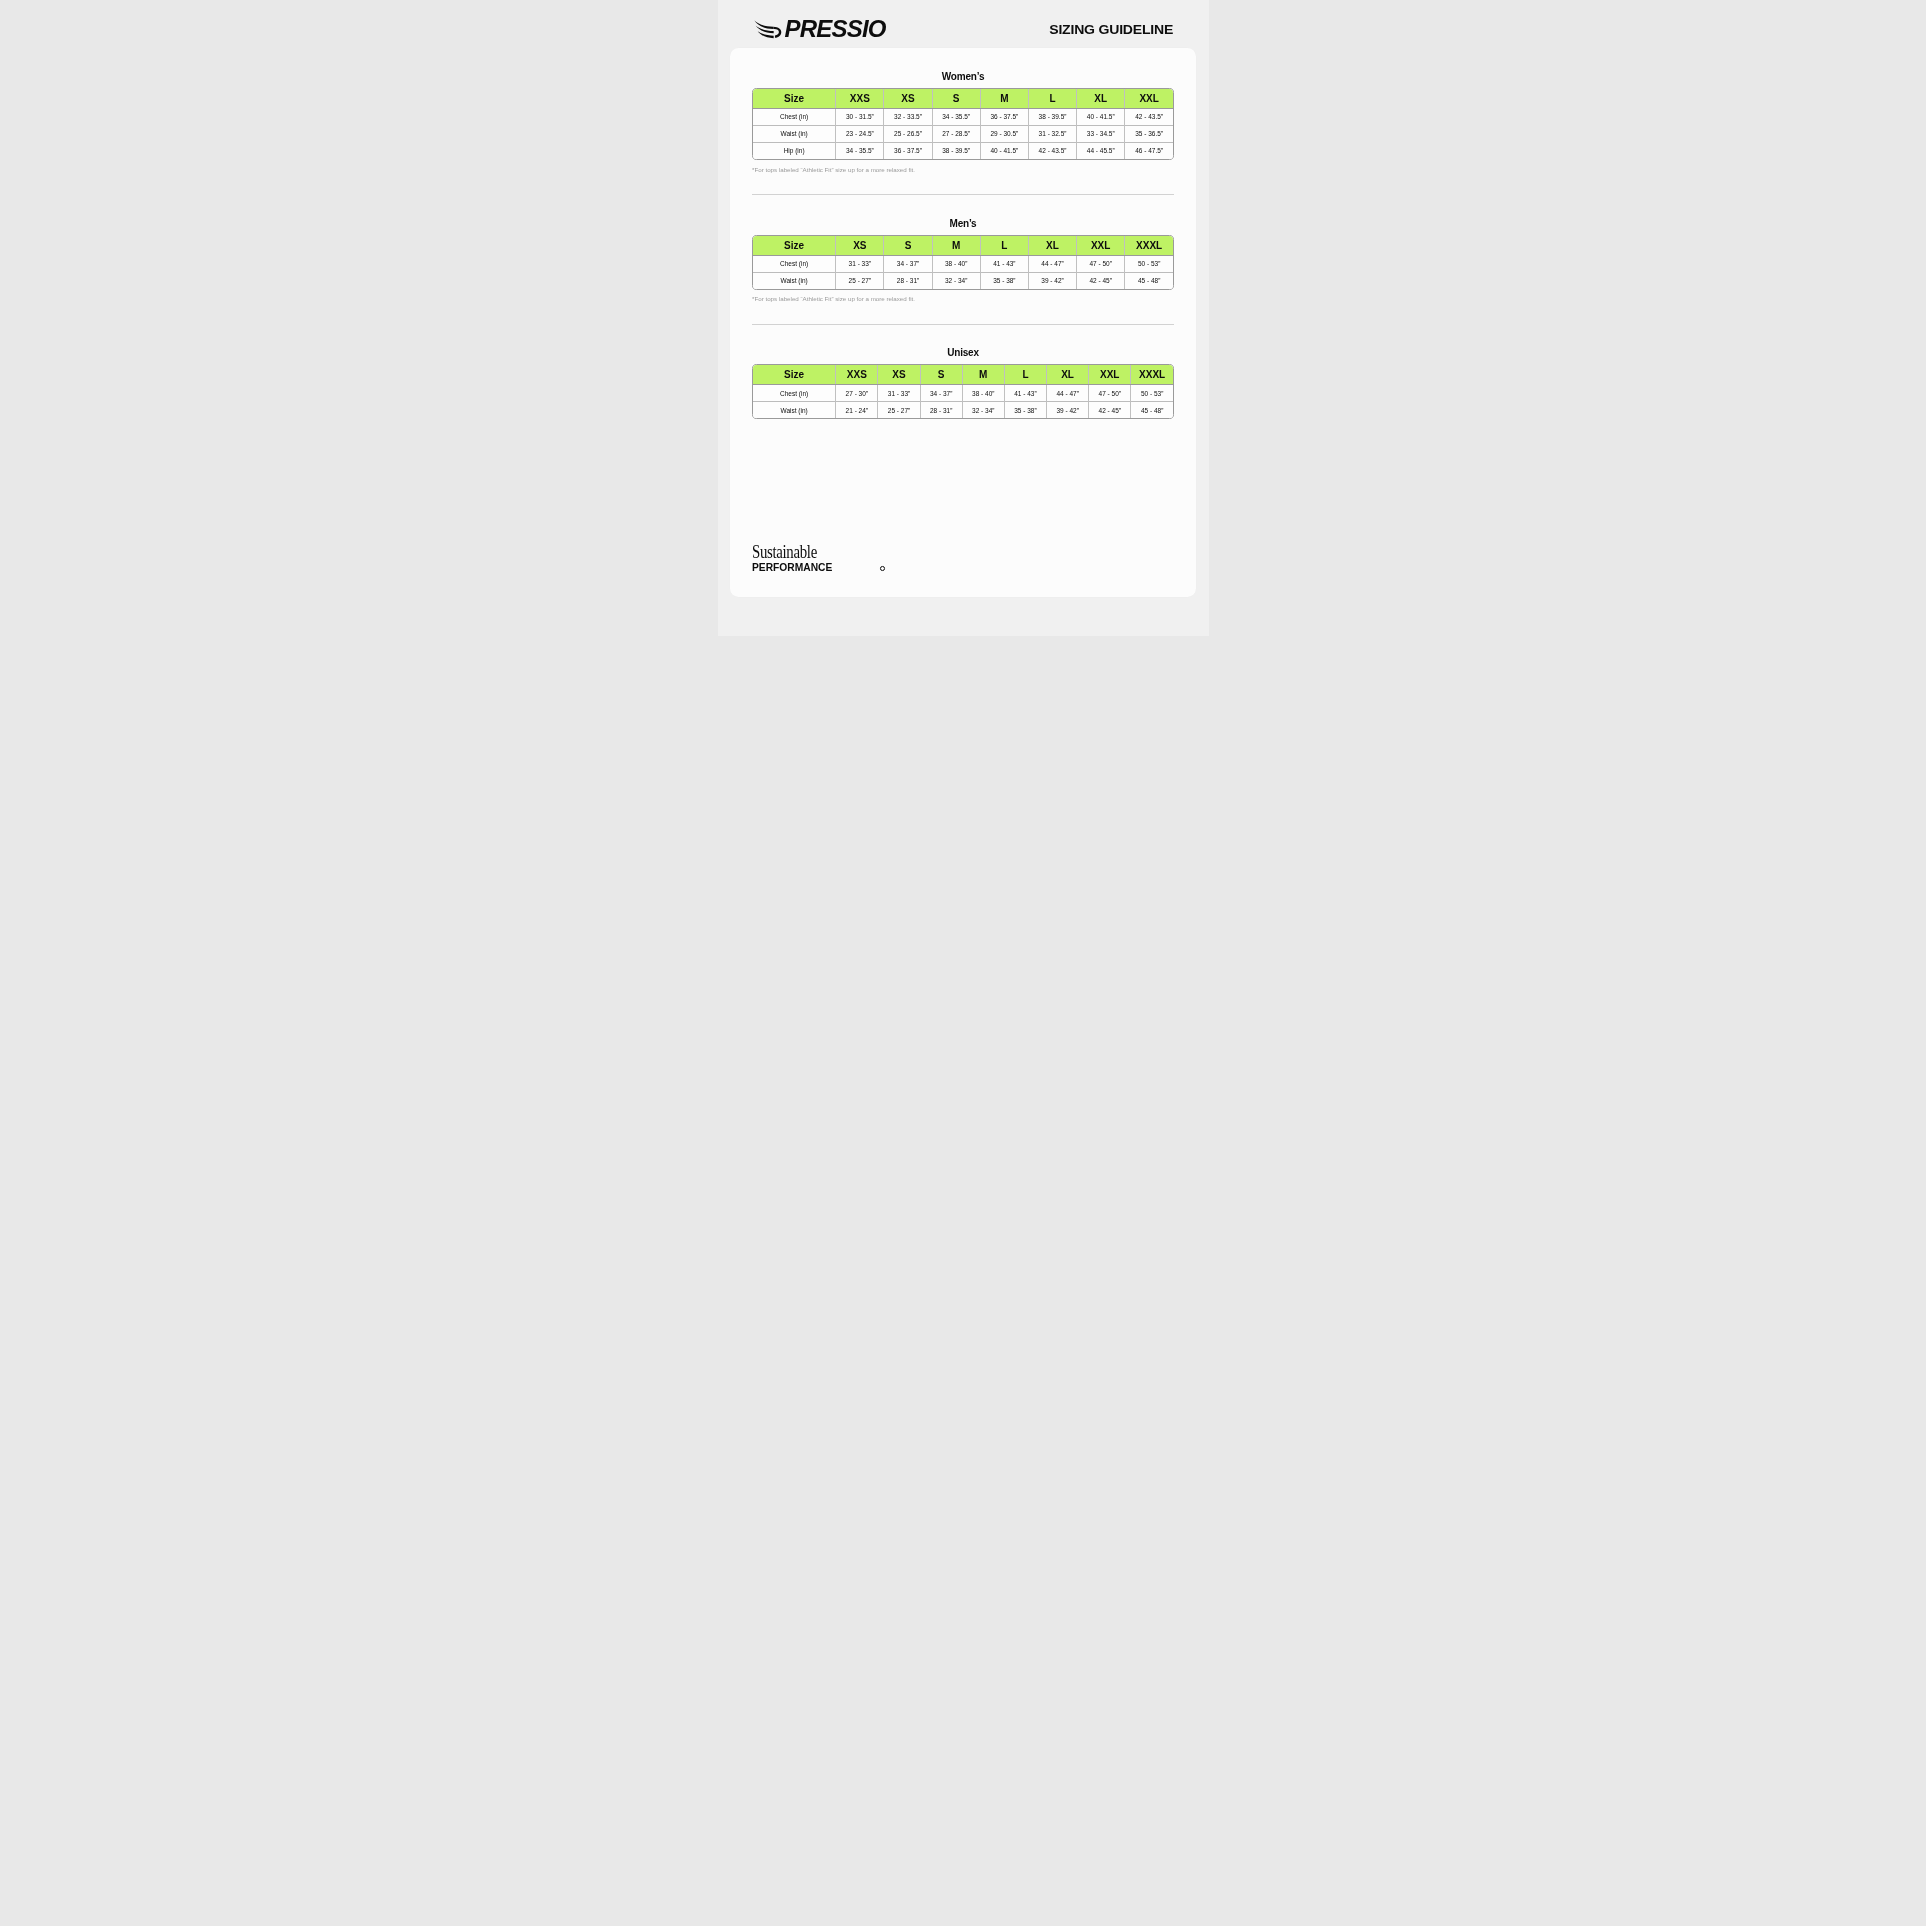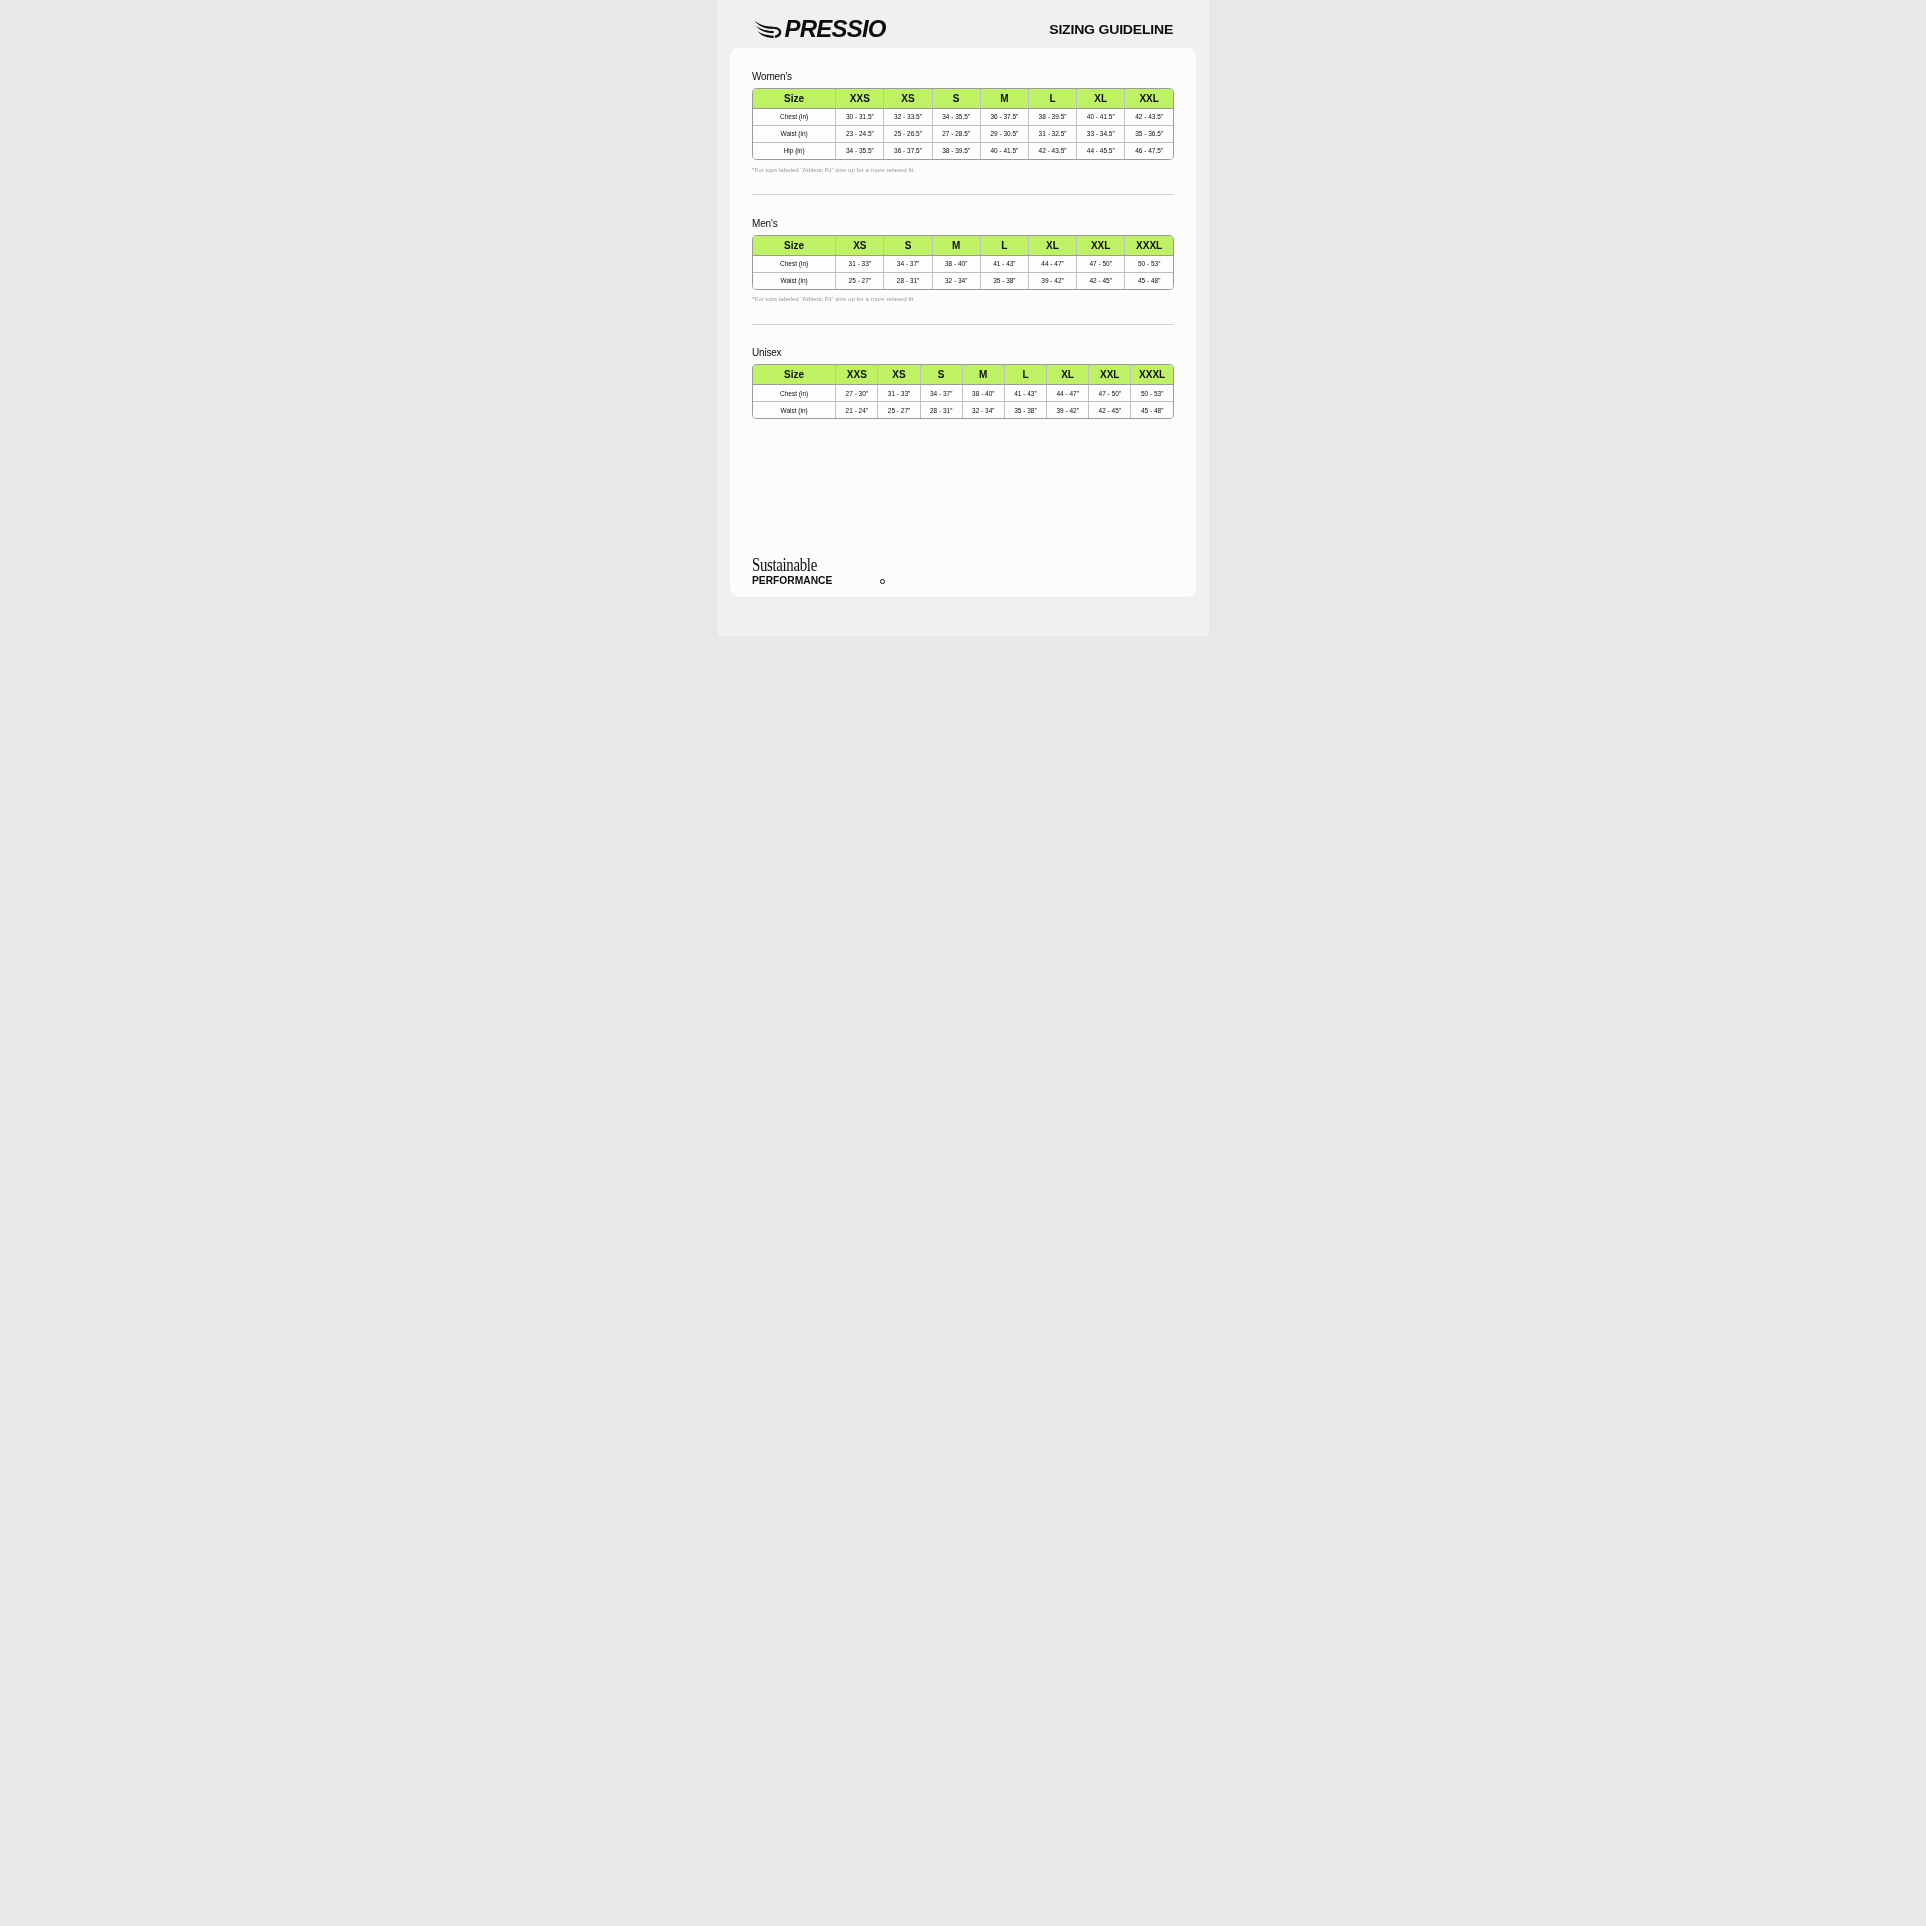--- a/index.html
+++ b/index.html
@@ -16,35 +16,35 @@
               line-height:1;transform:translateY(-0.8px);}
   .page-title{margin:0;font-size:13.5px;font-weight:bold;letter-spacing:-0.2px;line-height:1;
               transform:scaleX(1.04);transform-origin:right center;}
 
   
   .card{position:relative;width:466px;height:549px;margin:10.8px auto 0;
         background:#fcfcfc;border-radius:8.5px;box-sizing:border-box;
         padding:23px 22px 0 22px;box-shadow:0 0 0 0.4px rgba(0,0,0,0.015);}
 
   
-  .section-heading{margin:0 0 5.4px 0;font-size:10px;font-weight:normal;letter-spacing:-0.2px;line-height:11.6px;}
+  .section-heading{margin:0 0 5.4px 0;font-size:10px;font-weight:bold;letter-spacing:-0.2px;line-height:11.6px;text-align:center;}
   .table-wrap{border:0.4px solid #9a9a9a;border-radius:4.6px;overflow:hidden;background:#fff;}
   table{width:100%;border-collapse:collapse;table-layout:fixed;}
   thead th{background:#bef264;height:19px;font-size:10px;font-weight:bold;
            border-bottom:0.4px solid #9a9a9a;border-right:0.4px solid #c0c0c0;padding:0;text-align:center;margin-top:29px;}
   thead th:last-child{border-right:none;}
   tbody td{height:16px;font-size:6.5px;font-weight:normal;text-align:center;padding:0;
            border-right:0.4px solid #c0c0c0;border-top:0.4px solid #bcbcbc;background:#fdfdfd;}
   tbody tr:first-child td{border-top:none;}
   tbody td:last-child{border-right:none;}
   .footnote{margin:5.8px 0 0 0;font-size:6.2px;line-height:7.7px;color:#9a9a9a;}
   hr.section-divider{border:0;border-top:0.4px solid #d2d2d2;margin:21px 0 22.3px 0;}
 
   
-  .footer-logo{position:absolute;left:22px;top:507px;}
+  .footer-logo{position:absolute;left:22px;top:494px;}
   .footer-line1{font-family:"Liberation Serif",serif;font-size:19px;line-height:1;
                 letter-spacing:-0.4px;transform:scaleX(0.78);transform-origin:left center;
                 display:inline-block;margin:0;}
   .footer-line2{display:flex;align-items:center;margin-top:0.8px;gap:42px;}
   .footer-line2 .perf{font-size:10.8px;font-weight:bold;letter-spacing:0;line-height:1;
                       transform:scaleX(0.95);transform-origin:left center;display:inline-block;}
   .ring-icon{display:inline-block;width:2.7px;height:2.7px;border:1.2px solid #0d0d0d;border-radius:50%;
              margin-left:1.9px;margin-top:3.1px;}
 </style>
 </head>

